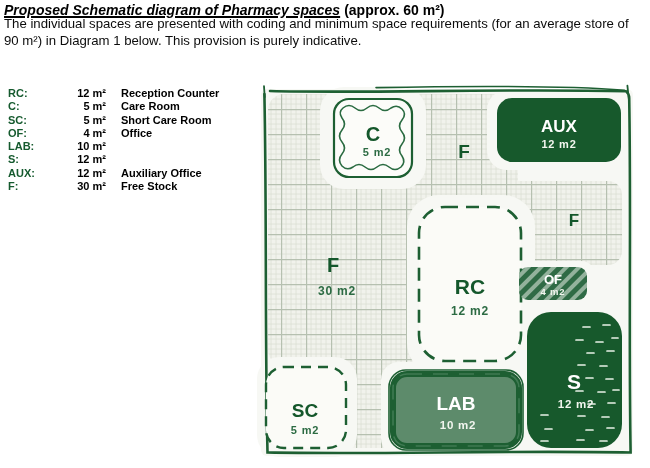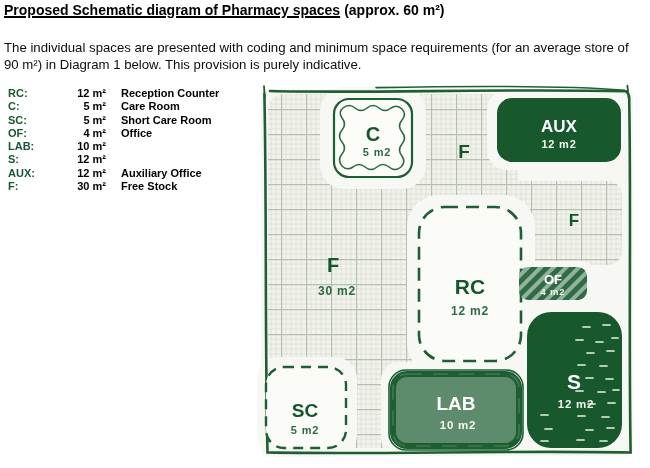--- a/index.html
+++ b/index.html
@@ -5,24 +5,24 @@
   html,body{margin:0;padding:0;}
   body{
     width:650px;height:468px;background:#ffffff;
     font-family:"Liberation Sans",sans-serif;
     position:relative;overflow:hidden;color:#000;
   }
   .page-title{
     position:absolute;left:4px;top:2px;margin:0;
     font-size:14px;font-weight:bold;color:#000;white-space:nowrap;
   }
-  .page-title .u{text-decoration:underline;text-decoration-thickness:1.5px;}
+  .page-title .u{text-decoration:underline;text-decoration-thickness:1.5px;font-style:italic;}
   .page-title .suffix{margin-left:4px;}
   .intro{
-    position:absolute;left:4px;top:40px;width:634px;margin:0;
+    position:absolute;left:4px;top:16px;width:634px;margin:0;
     font-size:13.2px;line-height:16.6px;color:#0c0c0c;
   }
   .legend{
     position:absolute;left:8px;top:87px;
     font-size:11px;font-weight:bold;line-height:13.3px;
   }
   .legend-row{display:grid;grid-template-columns:48px 50px 1fr;}
   .legend-row .code{color:#155a2e;}
   .legend-row .area{text-align:right;}
   .legend-row .name{padding-left:15px;white-space:nowrap;}

